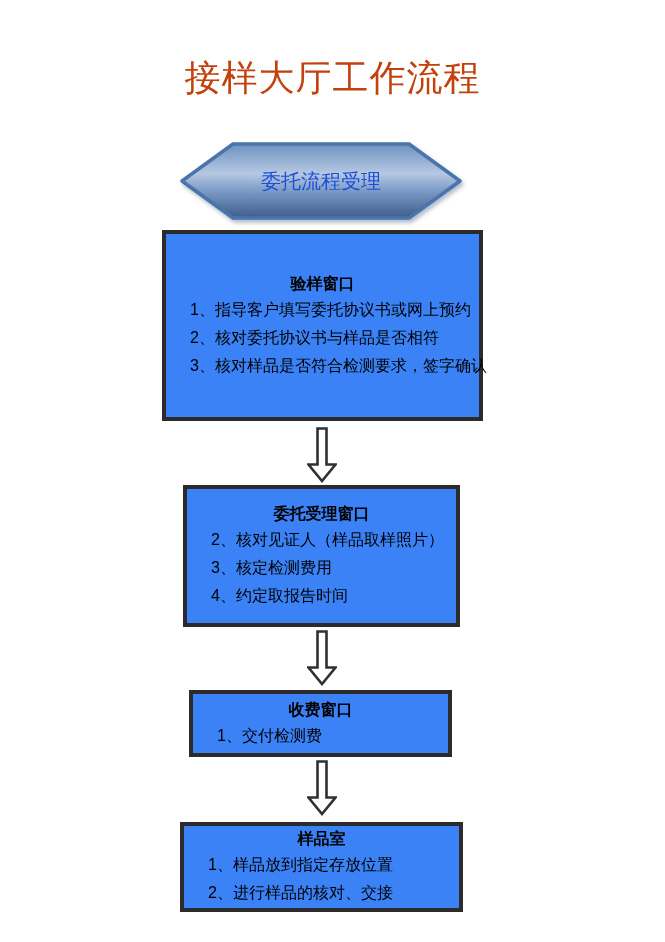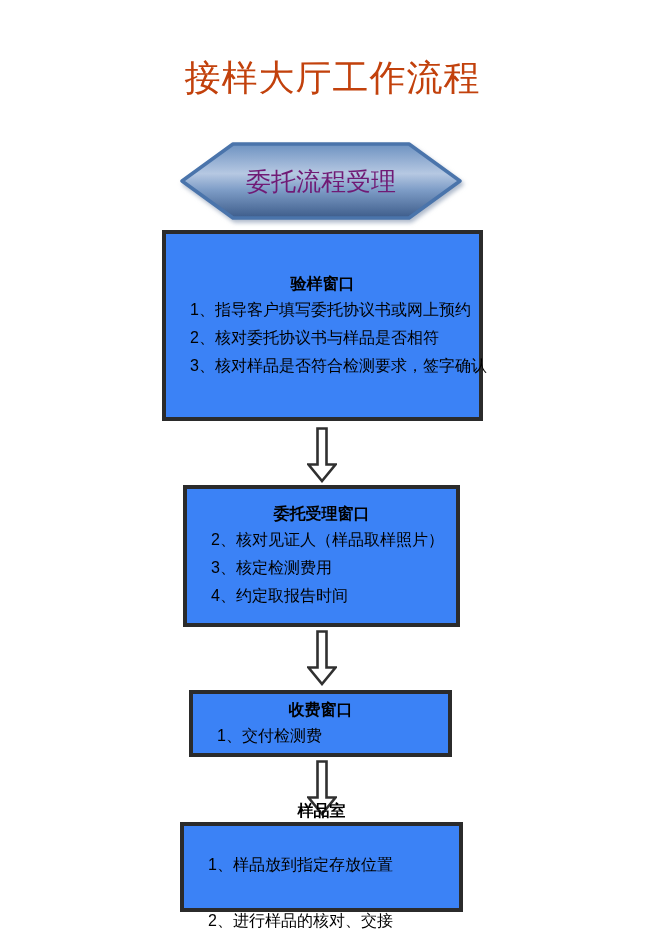--- a/index.html
+++ b/index.html
@@ -26,21 +26,21 @@
   .hexagon {
     position: absolute;
     left: 180px; top: 142px;
     width: 282px; height: 78px;
     filter: drop-shadow(2px 3px 2px rgba(110, 130, 160, 0.55));
   }
   .hexagon svg { position: absolute; left: 0; top: 0; }
   .hexagon .label {
     position: absolute; left: 0; top: 0; right: 0; bottom: 0;
     display: flex; align-items: center; justify-content: center;
-    font-size: 25px; color: #701a75;
+    font-size: 20px; color: #1d4ed8;
     white-space: nowrap;
   }
   .flow-box {
     position: absolute;
     box-sizing: border-box;
     border: 4px solid #2b2b2b;
     background: #3b82f6;
     display: flex;
     flex-direction: column;
     justify-content: center;
@@ -54,21 +54,21 @@
   }
   .box-item {
     font-size: 16px;
     line-height: 28px;
     padding-left: 24px;
     white-space: nowrap;
   }
   #box1 { left: 162px; top: 230px; width: 321px; height: 191px; }
   #box2 { left: 183px; top: 485px; width: 277px; height: 142px; }
   #box3 { left: 189px; top: 690px; width: 263px; height: 67px; }
-  #box4 { left: 180px; top: 822px; width: 283px; height: 90px; gap: 28px; }
+  #box4 { left: 180px; top: 822px; width: 283px; height: 90px; }
   .arrow { position: absolute; width: 30px; height: 56px; }
   #arrow1 { left: 307px; top: 427px; }
   #arrow2 { left: 307px; top: 630px; }
   #arrow3 { left: 307px; top: 760px; }
 </style>
 </head>
 <body>
 
 <div class="page">
 

